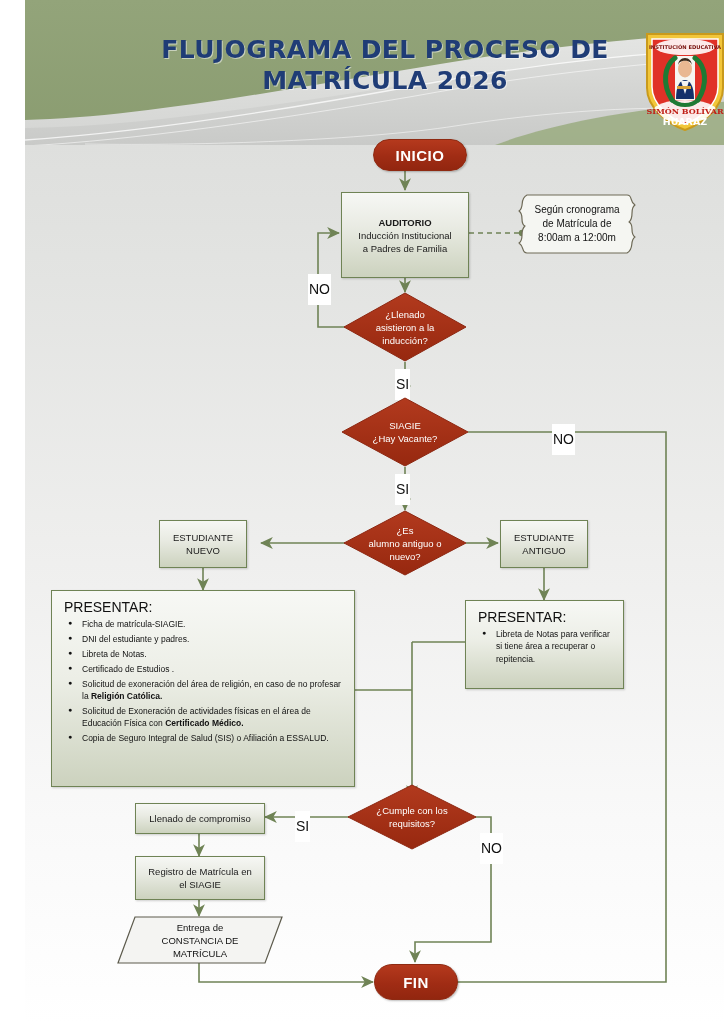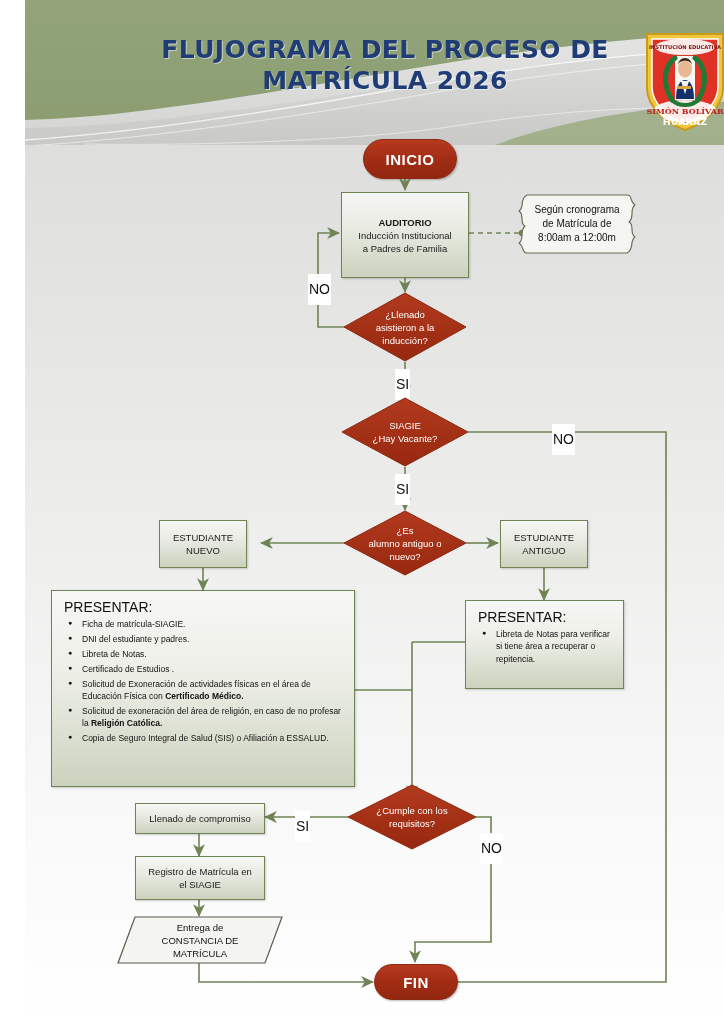--- a/index.html
+++ b/index.html
@@ -214,21 +214,21 @@
 
       <path d="M174,900 L174,916" marker-end="url(#ah)"></path>
 
       <path d="M174,963 L174,982 L348,982" marker-end="url(#ah)"></path>
     </g>
 
     <circle cx="497" cy="233" r="3.2" fill="#6f8355"></circle>
     <circle cx="441" cy="233" r="2.4" fill="#6f8355"></circle>
   </svg>
 
-  <div class="node term" style="left:338px; top:139px; width:94px; height:40px;">
+  <div class="node term" style="left:348px; top:139px; width:94px; height:32px;">
     <span>INICIO</span>
   </div>
 
   <div class="node proc" style="left:316px; top:192px; width:128px; height:86px; flex-direction:column;">
     <div style="font-weight:bold;">AUDITORIO</div>
     <div>Inducción Institucional</div>
     <div>a Padres de Familia</div>
   </div>
 
   <div class="note" style="left:488px; top:193px; width:128px; height:62px;">
@@ -310,22 +310,22 @@
     <div>ANTIGUO</div>
   </div>
 
   <div class="listbox" style="position:absolute; left:26px; top:590px; width:304px; height:197px;">
     <div class="lb-title">PRESENTAR:</div>
     <ul>
       <li><span>Ficha de matrícula-SIAGIE.</span></li>
       <li><span>DNI del estudiante y padres.</span></li>
       <li><span>Libreta de Notas.</span></li>
       <li><span>Certificado de Estudios .</span></li>
+      <li><span>Solicitud de exoneración del área de religión, en caso de no profesar la </span><b>Religión Católica.</b></li>
       <li><span>Solicitud de Exoneración de actividades físicas en el área de Educación Física con </span><b>Certificado Médico.</b></li>
-      <li><span>Solicitud de exoneración del área de religión, en caso de no profesar la </span><b>Religión Católica.</b></li>
       <li><span>Copia de Seguro Integral de Salud (SIS) o Afiliación a ESSALUD.</span></li>
     </ul>
   </div>
 
   <div class="listbox" style="position:absolute; left:440px; top:600px; width:159px; height:89px;">
     <div class="lb-title">PRESENTAR:</div>
     <ul>
       <li><span>Libreta de Notas para verificar si tiene área a recuperar o repitencia.</span></li>
     </ul>
   </div>

